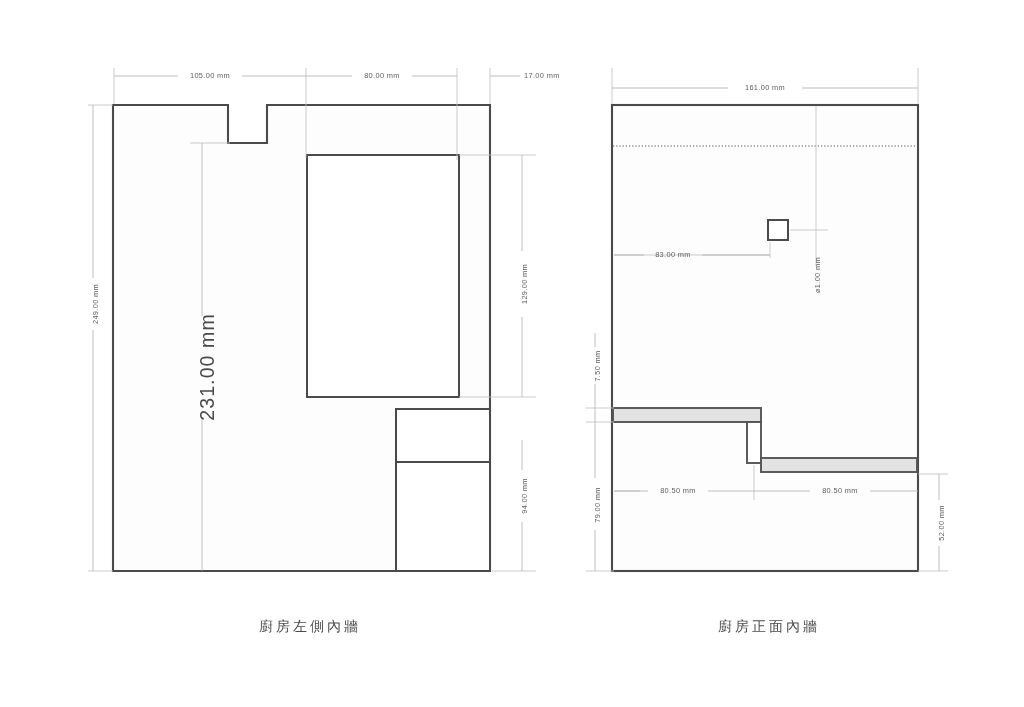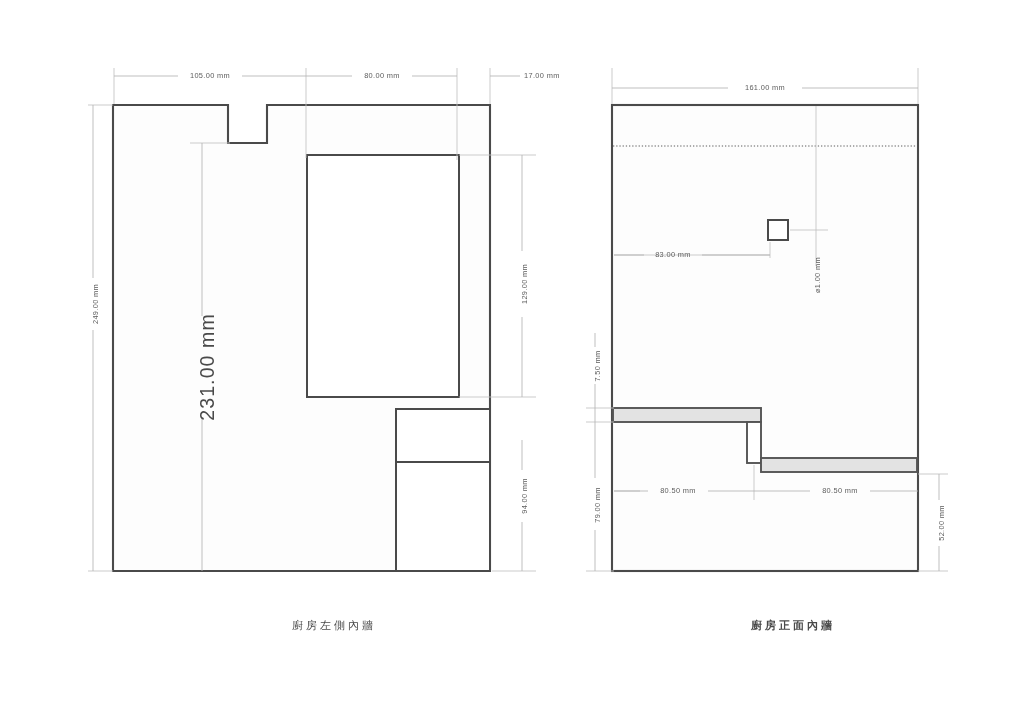--- a/index.html
+++ b/index.html
@@ -91,38 +91,36 @@
   .dim-text-big {
     font-family: "Liberation Sans", "DejaVu Sans", sans-serif;
     font-size: 19.5px;
     fill: #4a4a4a;
     letter-spacing: 1.1px;
     dominant-baseline: middle;
   }
   .caption {
     position: absolute;
     font-family: "DejaVu Sans", "Liberation Sans", sans-serif;
-    font-size: 11px;
+    font-size: 14px;
     color: #4a4a4a;
     letter-spacing: 3.0px;
     white-space: nowrap;
-    padding-left: 24px;
   }
   #caption-left {
     left: 0;
     top: 618px;
     width: 620px;
     text-align: center;
   }
   #caption-right {
     left: 600px;
     top: 618px;
     width: 338px;
     text-align: center;
-    font-weight: bold;
   }
 </style>
 </head>
 <body>
 
 <div id="sheet">
 
   <svg id="drawing" viewBox="0 0 1024 707">
 
     <g>

